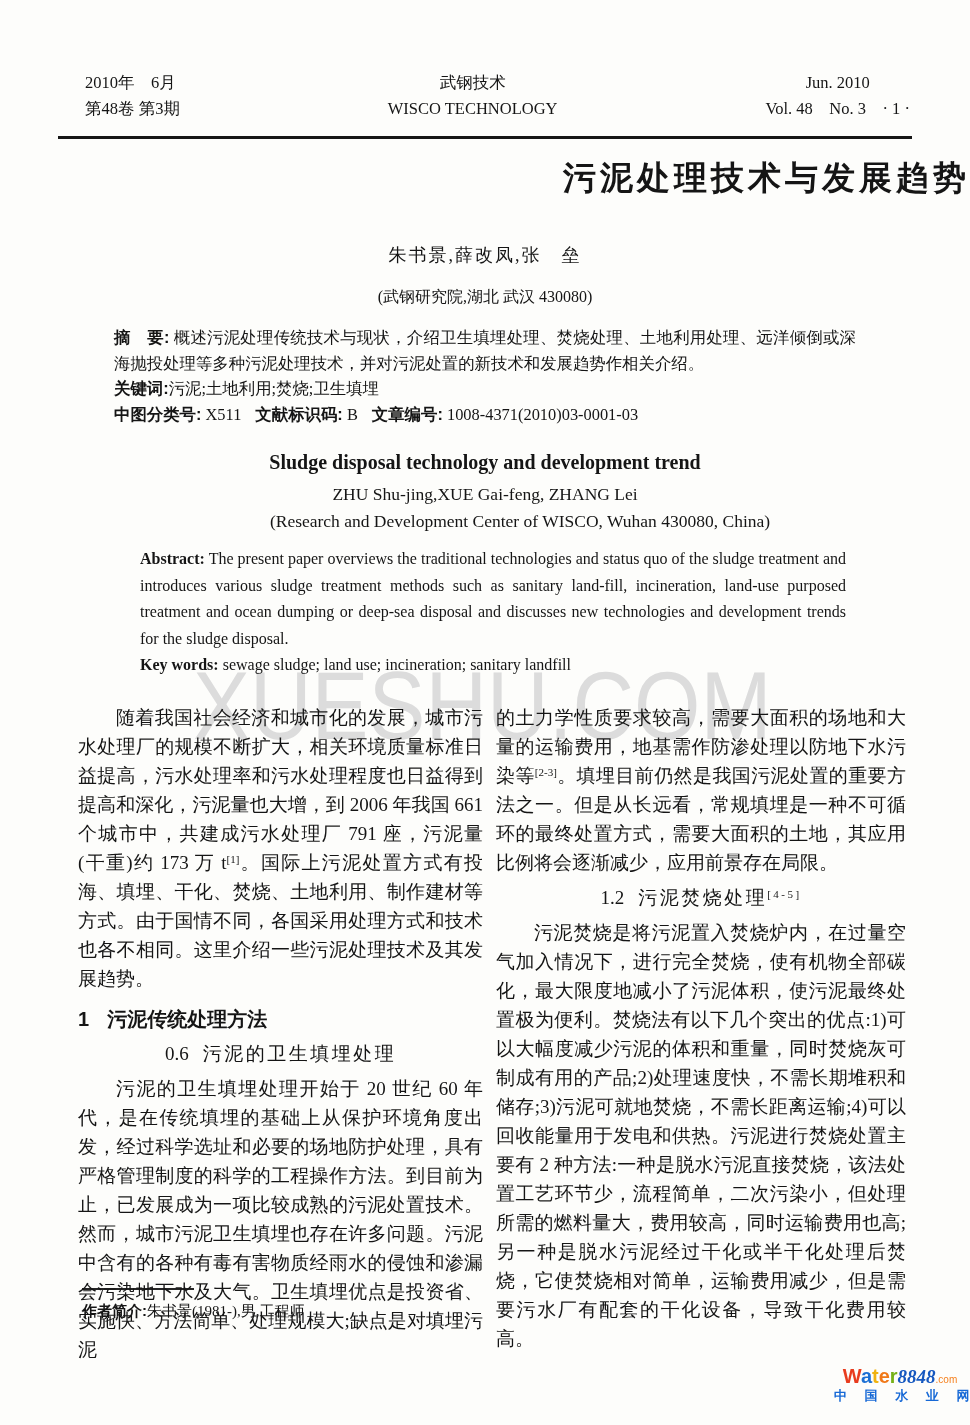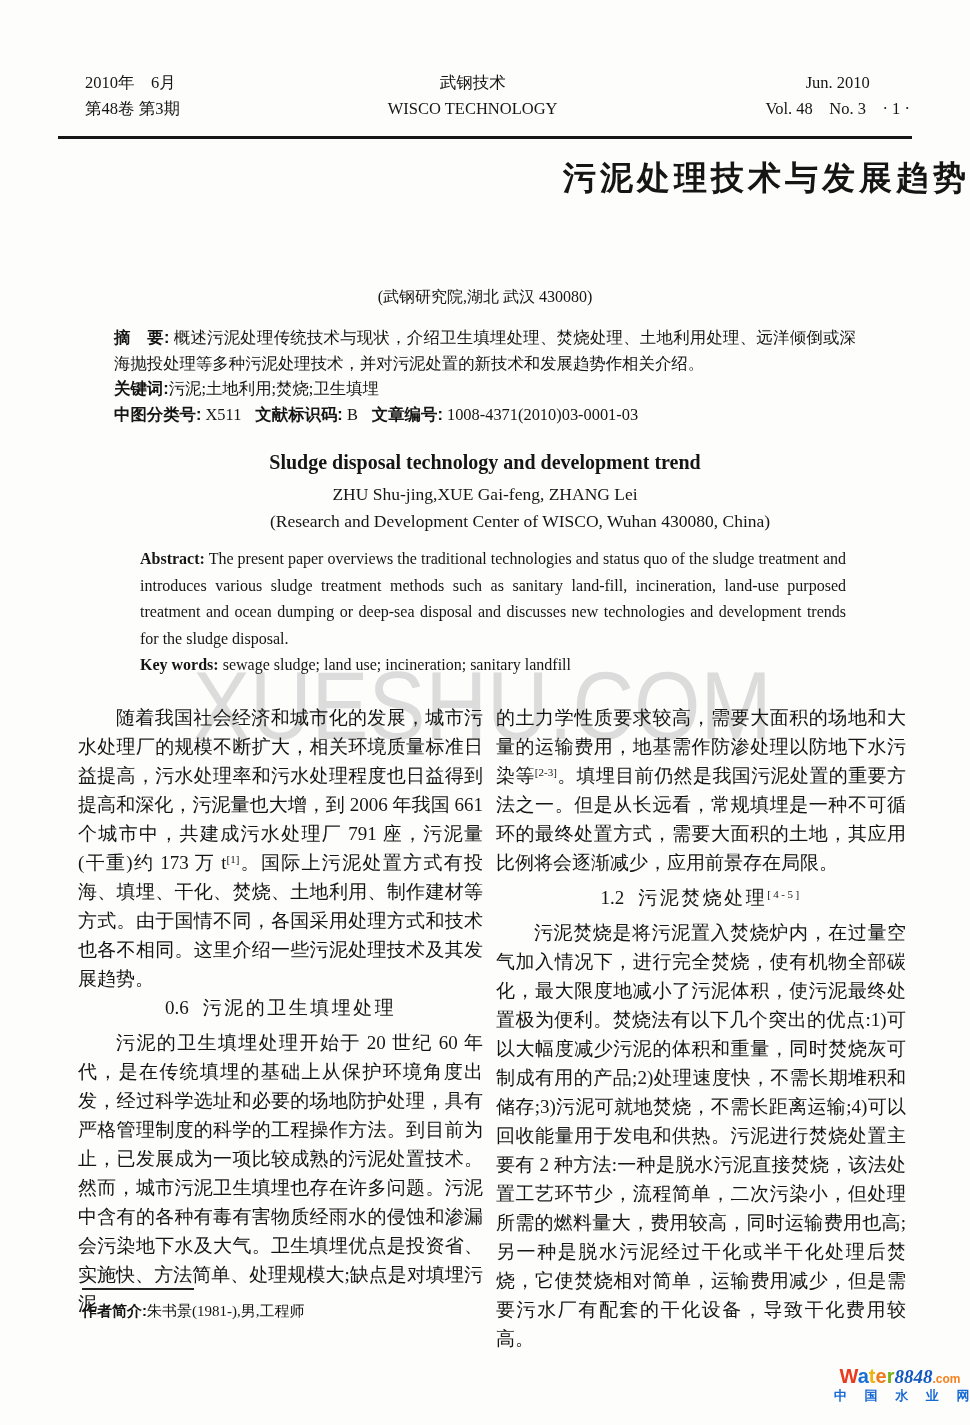--- a/index.html
+++ b/index.html
@@ -120,21 +120,21 @@
   .lw1{color:#1a6fd4;}
   .lw2{color:#f0b310;}
   .lw3{color:#f07818;}
   .lw4{color:#76b117;}
   .l88{
     font-family:"Liberation Serif", serif;
     font-style:italic;font-weight:bold;color:#1558c0;font-size:19px;
   }
   .ldc{
     font-family:"Liberation Sans", sans-serif;
-    font-size:12px;color:#f58220;font-weight:bold;
+    font-size:10px;color:#f58220;font-weight:normal;
   }
   .logo .l2{
     margin-top:3px;
     font-family:"Liberation Sans", sans-serif;
     font-weight:bold;font-size:13px;color:#1769d6;letter-spacing:7px;
     white-space:nowrap;
   }
 </style>
 </head>
 <body>
@@ -153,39 +153,41 @@
       <div>WISCO TECHNOLOGY</div>
     </div>
     <div class="blk r">
       <div>Jun. 2010</div>
       <div><span>Vol. 48　No. 3</span>　<span>· 1 ·</span></div>
     </div>
   </div>
   <div class="hdr-rule"></div>
 
   <div class="title-cn">污泥处理技术与发展趋势</div>
+  <div class="authors-cn">朱书景,薛改凤,张　垒</div>
   <div class="affil-cn">(武钢研究院,湖北 武汉 430080)</div>
 
   <div class="zh-abs">
     <p><b>摘　要:</b> <span>概述污泥处理传统技术与现状，介绍卫生填埋处理、焚烧处理、土地利用处理、远洋倾倒或深海抛投处理等多种污泥处理技术，并对污泥处置的新技术和发展趋势作相关介绍。</span></p>
     <p><b>关键词:</b><span>污泥;土地利用;焚烧;卫生填埋</span></p>
     <p><span class="clc-item"><b>中图分类号:</b> <span>X511</span></span><span class="clc-item"><b>文献标识码:</b> <span>B</span></span><span><b>文章编号:</b> <span>1008-4371(2010)03-0001-03</span></span></p>
   </div>
 
   <div class="title-en">Sludge disposal technology and development trend</div>
   <div class="authors-en">ZHU Shu-jing,XUE Gai-feng, ZHANG Lei</div>
   <div class="affil-en">(Research and Development Center of WISCO, Wuhan 430080, China)</div>
 
   <div class="en-abs">
     <p><b>Abstract:</b> <span>The present paper overviews the traditional technologies and status quo of the sludge treatment and introduces various sludge treatment methods such as sanitary land-fill, incineration, land-use purposed treatment and ocean dumping or deep-sea disposal and discusses new technologies and development trends for the sludge disposal.</span></p>
     <p><b>Key words:</b> <span>sewage sludge; land use; incineration; sanitary landfill</span></p>
   </div>
 
   <div class="col col-left">
     <p class="ind"><span>随着我国社会经济和城市化的发展，城市污水处理厂的规模不断扩大，相关环境质量标准日益提高，污水处理率和污水处理程度也日益得到提高和深化，污泥量也大增，到 2006 年我国 661 个城市中，共建成污水处理厂 791 座，污泥量(干重)约 173 万 t</span><sup class="ref">[1]</sup><span>。国际上污泥处置方式有投海、填埋、干化、焚烧、土地利用、制作建材等方式。由于国情不同，各国采用处理方式和技术也各不相同。这里介绍一些污泥处理技术及其发展趋势。</span></p>
+    <div class="h-sec"><span class="no">1</span><span>污泥传统处理方法</span></div>
     <div class="h-sub"><span class="no">0.6</span><span>污泥的卫生填埋处理</span></div>
     <p class="ind">污泥的卫生填埋处理开始于 20 世纪 60 年代，是在传统填埋的基础上从保护环境角度出发，经过科学选址和必要的场地防护处理，具有严格管理制度的科学的工程操作方法。到目前为止，已发展成为一项比较成熟的污泥处置技术。然而，城市污泥卫生填埋也存在许多问题。污泥中含有的各种有毒有害物质经雨水的侵蚀和渗漏会污染地下水及大气。卫生填埋优点是投资省、实施快、方法简单、处理规模大;缺点是对填埋污泥</p>
   </div>
 
   <div class="col col-right">
     <p><span>的土力学性质要求较高，需要大面积的场地和大量的运输费用，地基需作防渗处理以防地下水污染等</span><sup class="ref">[2-3]</sup><span>。填埋目前仍然是我国污泥处置的重要方法之一。但是从长远看，常规填埋是一种不可循环的最终处置方式，需要大面积的土地，其应用比例将会逐渐减少，应用前景存在局限。</span></p>
     <div class="h-sub mt"><span class="no">1.2</span><span>污泥焚烧处理</span><sup class="ref">[4-5]</sup></div>
     <p class="ind">污泥焚烧是将污泥置入焚烧炉内，在过量空气加入情况下，进行完全焚烧，使有机物全部碳化，最大限度地减小了污泥体积，使污泥最终处置极为便利。焚烧法有以下几个突出的优点:1)可以大幅度减少污泥的体积和重量，同时焚烧灰可制成有用的产品;2)处理速度快，不需长期堆积和储存;3)污泥可就地焚烧，不需长距离运输;4)可以回收能量用于发电和供热。污泥进行焚烧处置主要有 2 种方法:一种是脱水污泥直接焚烧，该法处置工艺环节少，流程简单，二次污染小，但处理所需的燃料量大，费用较高，同时运输费用也高;另一种是脱水污泥经过干化或半干化处理后焚烧，它使焚烧相对简单，运输费用减少，但是需要污水厂有配套的干化设备，导致干化费用较高。</p>
   </div>
 

